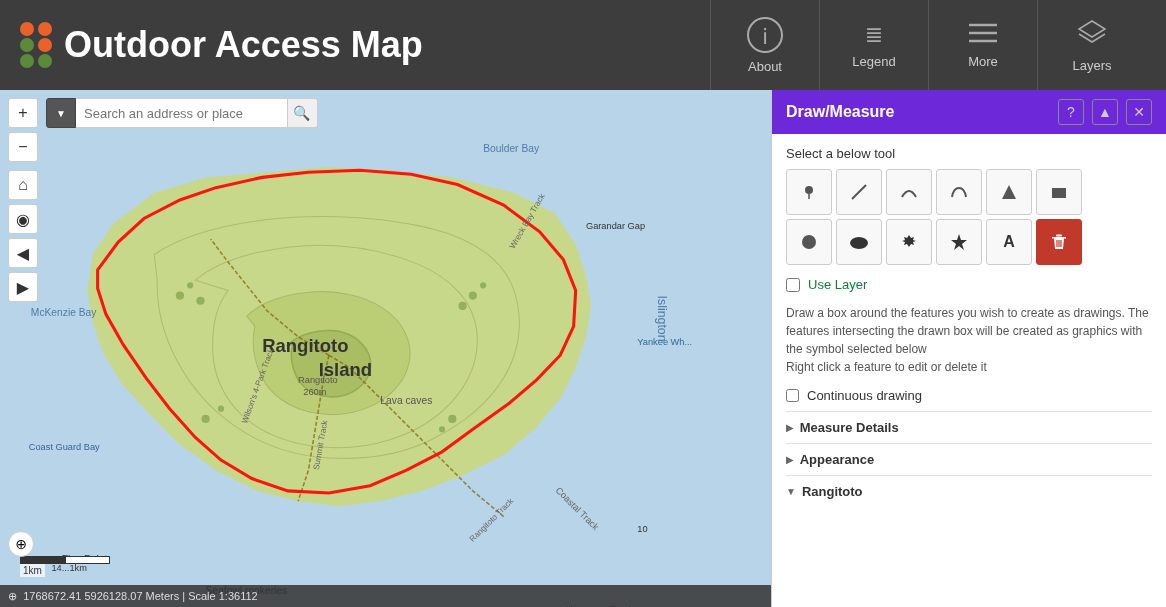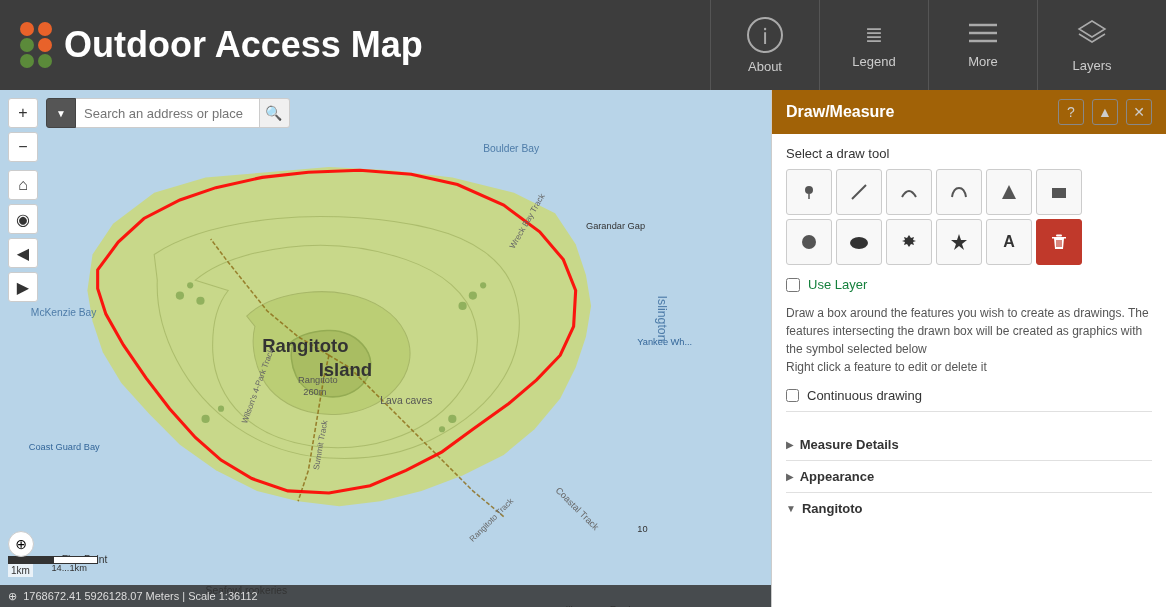--- a/index.html
+++ b/index.html
@@ -107,21 +107,21 @@
       border: 1px solid #444;
       border-radius: 3px 0 0 3px;
       display: flex;
       align-items: center;
       justify-content: center;
       cursor: pointer;
       color: white;
       font-size: 10px;
     }
     #search-input {
-      width: 184px;
+      width: 212px;
       height: 30px;
       border: 1px solid #ccc;
       border-left: none;
       padding: 0 8px;
       font-size: 13px;
       outline: none;
     }
     #search-btn {
       width: 30px;
       height: 30px;
@@ -162,21 +162,21 @@
     
     #draw-panel {
       width: 395px;
       background: white;
       display: flex;
       flex-direction: column;
       overflow-y: auto;
       border-left: 1px solid #ccc;
     }
     #draw-panel-header {
-      background: #a16207;
+      background: #6d28d9;
       color: white;
       padding: 10px 14px;
       display: flex;
       align-items: center;
       justify-content: space-between;
       height: 44px;
     }
     #draw-panel-title {
       font-size: 16px;
       font-weight: bold;
@@ -265,21 +265,21 @@
       color: #555;
       line-height: 1.5;
       margin-bottom: 12px;
     }
 
     
     #continuous-row {
       display: flex;
       align-items: center;
       gap: 8px;
-      margin-bottom: 17px;
+      margin-bottom: 0;
       padding-bottom: 8px;
       border-bottom: 1px solid #e0e0e0;
     }
 
     
     .collapsible-section {
       border-bottom: 1px solid #e0e0e0;
       margin-bottom: 0;
     }
     .collapsible-header {
@@ -315,21 +315,21 @@
     #map-bg {
       position: absolute;
       top: 0; left: 0; right: 0; bottom: 0;
       z-index: 1;
     }
 
     
     #scale-bar {
       position: absolute;
       bottom: 30px;
-      left: 8px;
+      left: 20px;
       z-index: 10;
       display: flex;
       flex-direction: column;
       align-items: flex-start;
     }
     #scale-bar-label {
       font-size: 10px;
       color: #333;
       background: rgba(255,255,255,0.7);
       padding: 1px 3px;
@@ -524,21 +524,21 @@
     <div id="draw-panel-header">
       <span id="draw-panel-title">Draw/Measure</span>
       <div id="draw-panel-actions">
         <button class="panel-action-btn">?</button>
         <button class="panel-action-btn">▲</button>
         <button class="panel-action-btn">✕</button>
       </div>
     </div>
 
     <div id="draw-panel-body">
-      <div id="select-draw-label">Select a draw tool</div>
+      <div id="select-draw-label">Select a below tool</div>
 
       <div id="draw-tools-grid">
 
         <div class="draw-tool-btn" title="Point">
           <svg width="18" height="18" viewBox="0 0 18 18">
               <circle cx="9" cy="7" r="4" fill="#555"></circle>
               <path d="M9 11 L9 16" stroke="#555" stroke-width="1.5"></path>
             </svg>
         </div>
         <div class="draw-tool-btn" title="Straight Line">

